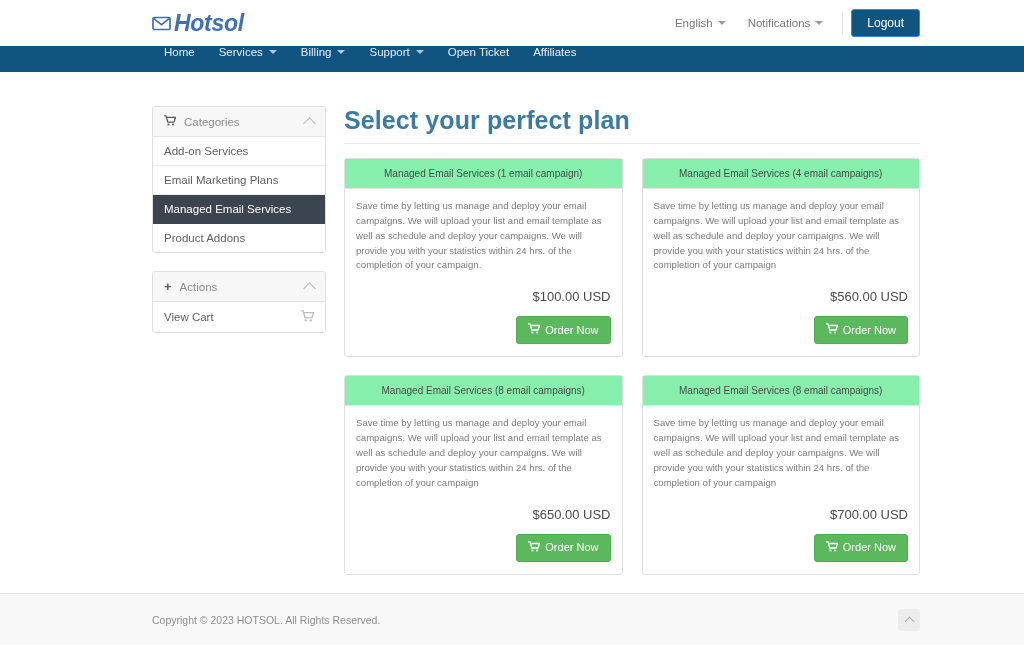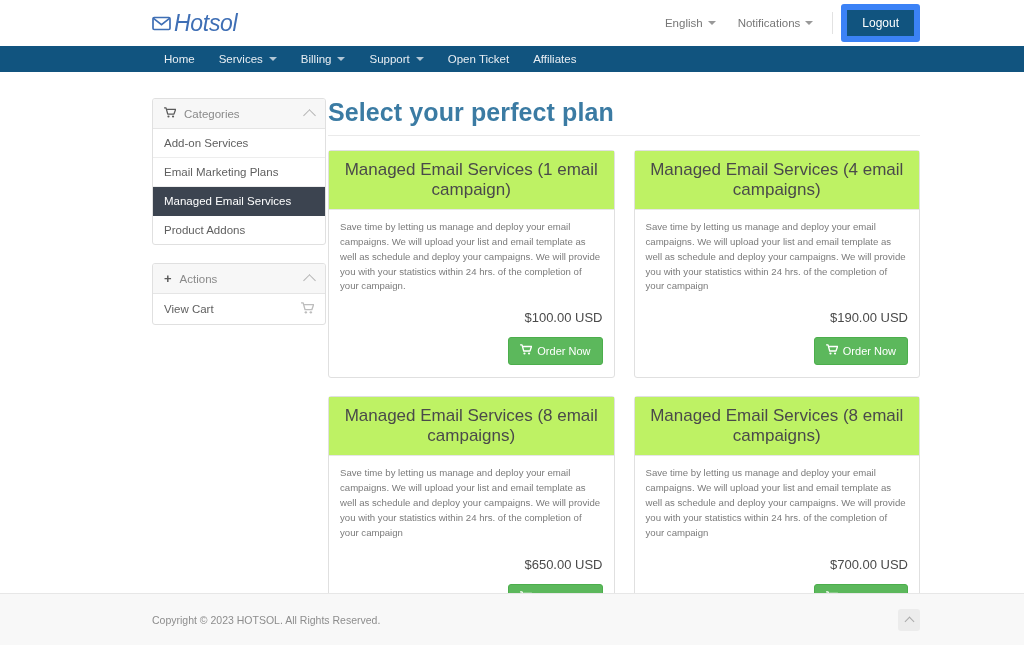--- a/index.html
+++ b/index.html
@@ -27,21 +27,21 @@
     justify-content: space-between;
     position: relative;
     left: 24px;
   }
   .brand {
     display: flex;
     align-items: center;
     gap: 3px;
     color: #3f6fb5;
     font-size: 23px;
-    font-weight: normal;
+    font-weight: bold;
     font-style: italic;
     letter-spacing: -0.3px;
     user-select: none;
   }
   .brand-icon svg { display: block; }
   .header-right {
     display: flex;
     align-items: center;
     gap: 0;
     font-size: 11.5px;
@@ -64,21 +64,21 @@
     opacity: .75;
   }
   .hdr-sep {
     width: 1px;
     height: 22px;
     background: #e2e2e2;
     margin: 0 8px;
   }
   .logout-btn {
     background: #11547f;
-    border: 6px solid #3b82f6;
+    border: 1px solid #3b82f6;
     color: #fff;
     font-size: 12px;
     padding: 6px 15px;
     border-radius: 3px;
     cursor: pointer;
     font-family: inherit;
     line-height: 1.2;
   }
 
   
@@ -90,20 +90,21 @@
     position: relative;
   }
   .nav-inner {
     width: 768px;
     margin: 0 auto;
     display: flex;
     align-items: stretch;
     justify-content: space-between;
     position: relative;
     left: 24px;
+    flex-direction: column;
   }
   .nav-list {
     display: flex;
     align-items: stretch;
     list-style: none;
     margin: 0; padding: 0;
   }
   .nav-item {
     color: #e8eef3;
     font-size: 11.5px;
@@ -122,27 +123,27 @@
     display: flex;
     align-items: center;
     gap: 7px;
     cursor: pointer;
     white-space: nowrap;
   }
 
   
   .page {
     width: 768px;
-    margin: 4px auto;
+    margin: 12px auto;
     position: relative;
     left: 24px;
     padding-top: 22px;
     display: flex;
     align-items: flex-start;
-    gap: 2px;
+    gap: 18px;
   }
   .sidebar { width: 174px; flex: 0 0 174px; }
 
   .panel {
     border: 1px solid #e0e0e0;
     border-radius: 3px;
     background: #fff;
     margin-bottom: 18px;
     overflow: hidden;
   }
@@ -203,25 +204,25 @@
   }
   .product-card {
     border: 1px solid #e0e0e0;
     border-radius: 3px;
     background: #fff;
     display: flex;
     flex-direction: column;
     min-height: 168px;
   }
   .card-head {
-    background: #bef264;
+    background: #86efac;
     border-bottom: 1px solid #e6e6e6;
     padding: 9px 10px;
     text-align: center;
-    font-size: 17px;
+    font-size: 10px;
     color: #4a4a4a;
   }
   .card-body {
     padding: 10px 11px 12px 11px;
     display: flex;
     flex-direction: column;
     flex: 1;
   }
   .card-desc {
     font-size: 9.6px;
@@ -418,21 +419,21 @@
                     <circle cx="10.6" cy="11.2" r="1.3" fill="#ffffff"></circle>
                   </svg></span>
                 <span>Order Now</span>
               </button></div>
           </div>
         </div>
         <div class="product-card">
           <div class="card-head">Managed Email Services (4 email campaigns)</div>
           <div class="card-body">
             <p class="card-desc">Save time by letting us manage and deploy your email campaigns. We will upload your list and email template as well as schedule and deploy your campaigns. We will provide you with your statistics within 24 hrs. of the completion of your campaign</p>
-            <div class="card-price">$190.00 USD</div>
+            <div class="card-price">$560.00 USD</div>
             <div class="card-action"><button class="order-btn">
                 <span><svg width="12" height="11" viewBox="0 0 14 13">
                     <path d="M0 1h2.3l2 7.3h7.4l1.9-5.4H3.6" fill="none" stroke="#ffffff" stroke-width="1.6" stroke-linejoin="round"></path>
                     <circle cx="5.2" cy="11.2" r="1.3" fill="#ffffff"></circle>
                     <circle cx="10.6" cy="11.2" r="1.3" fill="#ffffff"></circle>
                   </svg></span>
                 <span>Order Now</span>
               </button></div>
           </div>
         </div>

